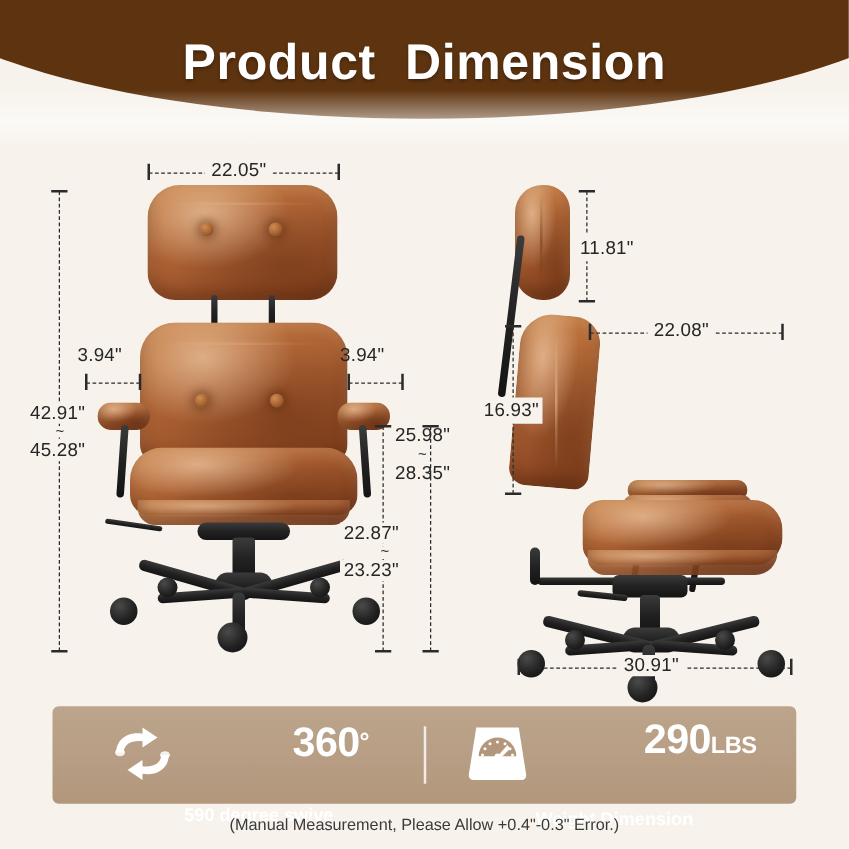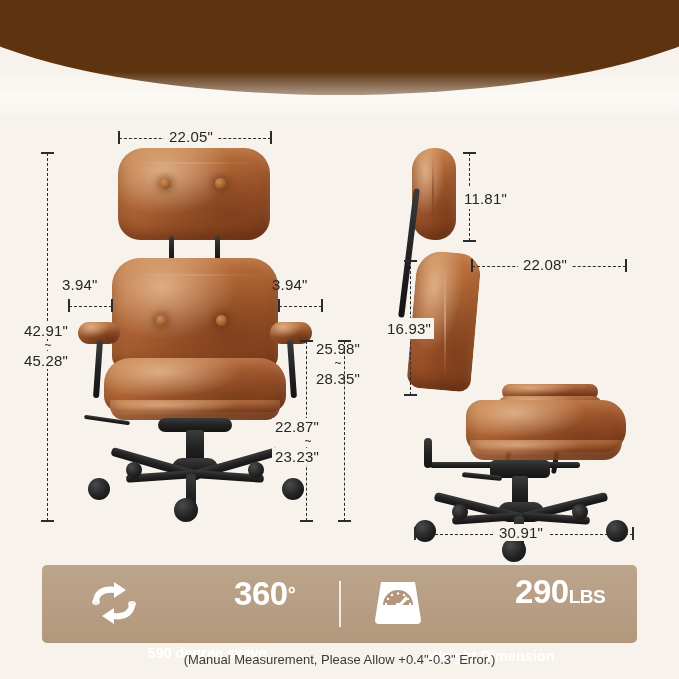--- a/index.html
+++ b/index.html
@@ -130,20 +130,21 @@
     color: #3a3a3a;
     white-space: pre;
   }
 </style>
 </head>
 <body>
 
 <div id="page">
 
   <div id="header-arc"></div>
+  <div id="header-title">Product  Dimension</div>
   <div id="header-shine"></div>
 
   <div id="stage">
 
     <div>
 
       <div class="leather" style="left:118px; top:48px; width:152px; height:92px; border-radius:26px 26px 22px 22px;"></div>
       <div class="tuft" style="left:160px; top:78px;"></div>
       <div class="tuft" style="left:215px; top:78px;"></div>
       <div class="seam" style="left:132px; top:62px; width:124px; opacity:.35;"></div>

